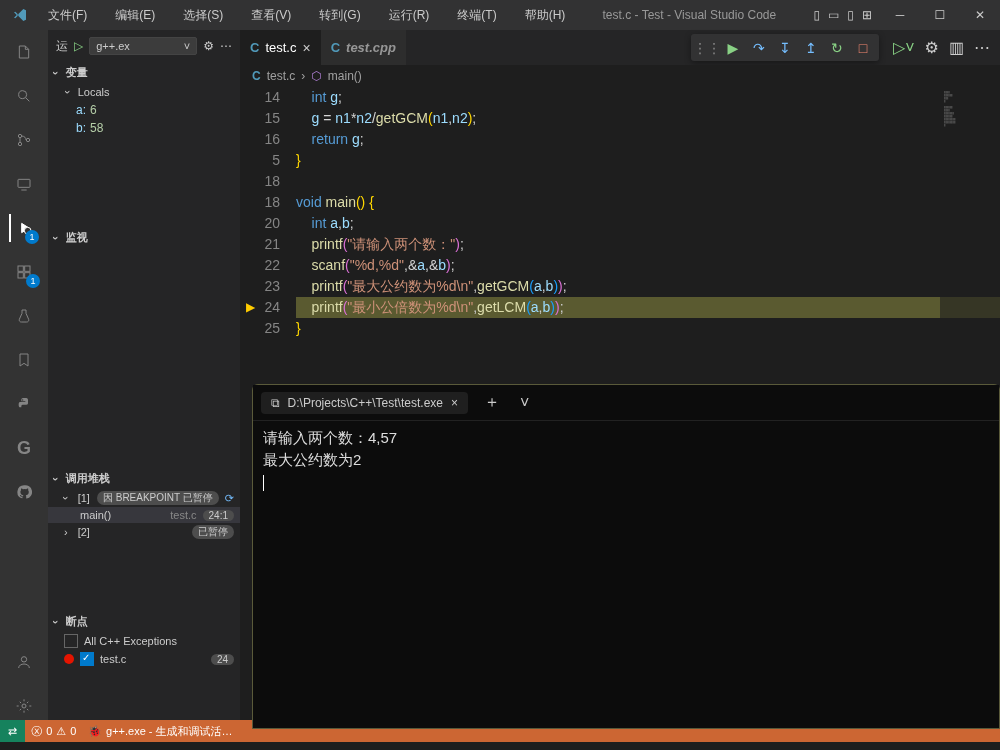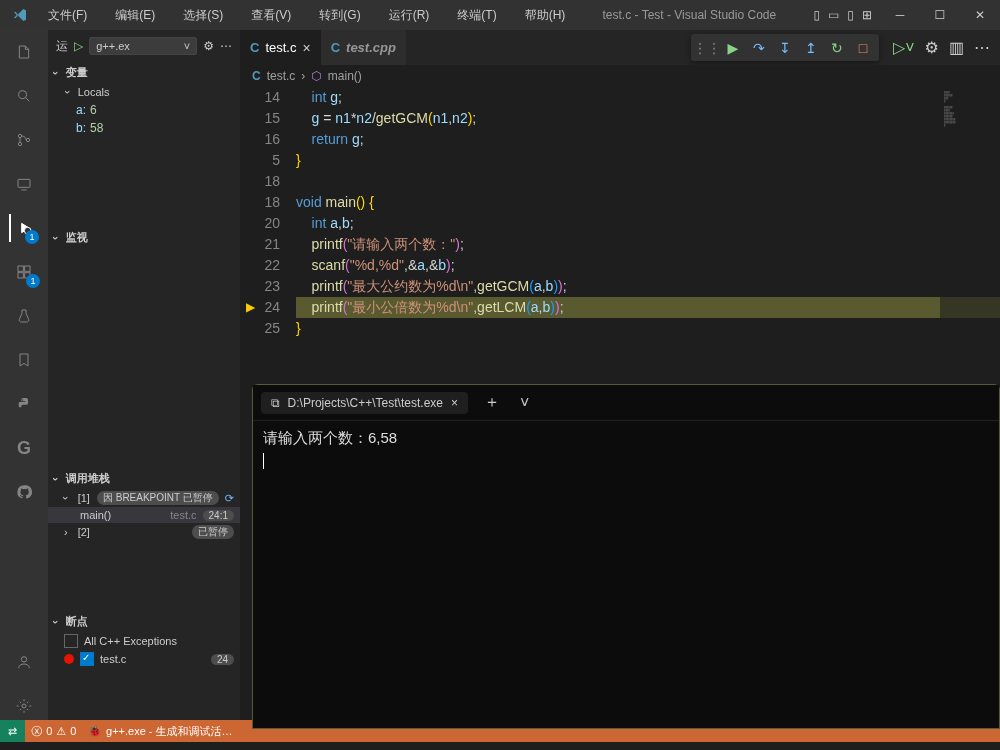--- a/index.html
+++ b/index.html
@@ -326,16 +326,17 @@
   <div class="term-tabs">
     <div class="term-tab">
       <span>⧉</span>
       <span>D:\Projects\C++\Test\test.exe</span>
       <span>×</span>
     </div>
     <span style="color:#ccc;padding:4px 8px;">＋</span>
     <span style="color:#ccc;padding:4px;">˅</span>
   </div>
   <div class="term-body">
-    <div>请输入两个数：6,58</div>
+    <div>请输入两个数：4,57</div>
+    <div>最大公约数为2</div>
     <div><span class="cursor-blink"></span></div>
   </div>
 </div>
 
 </body></html>

